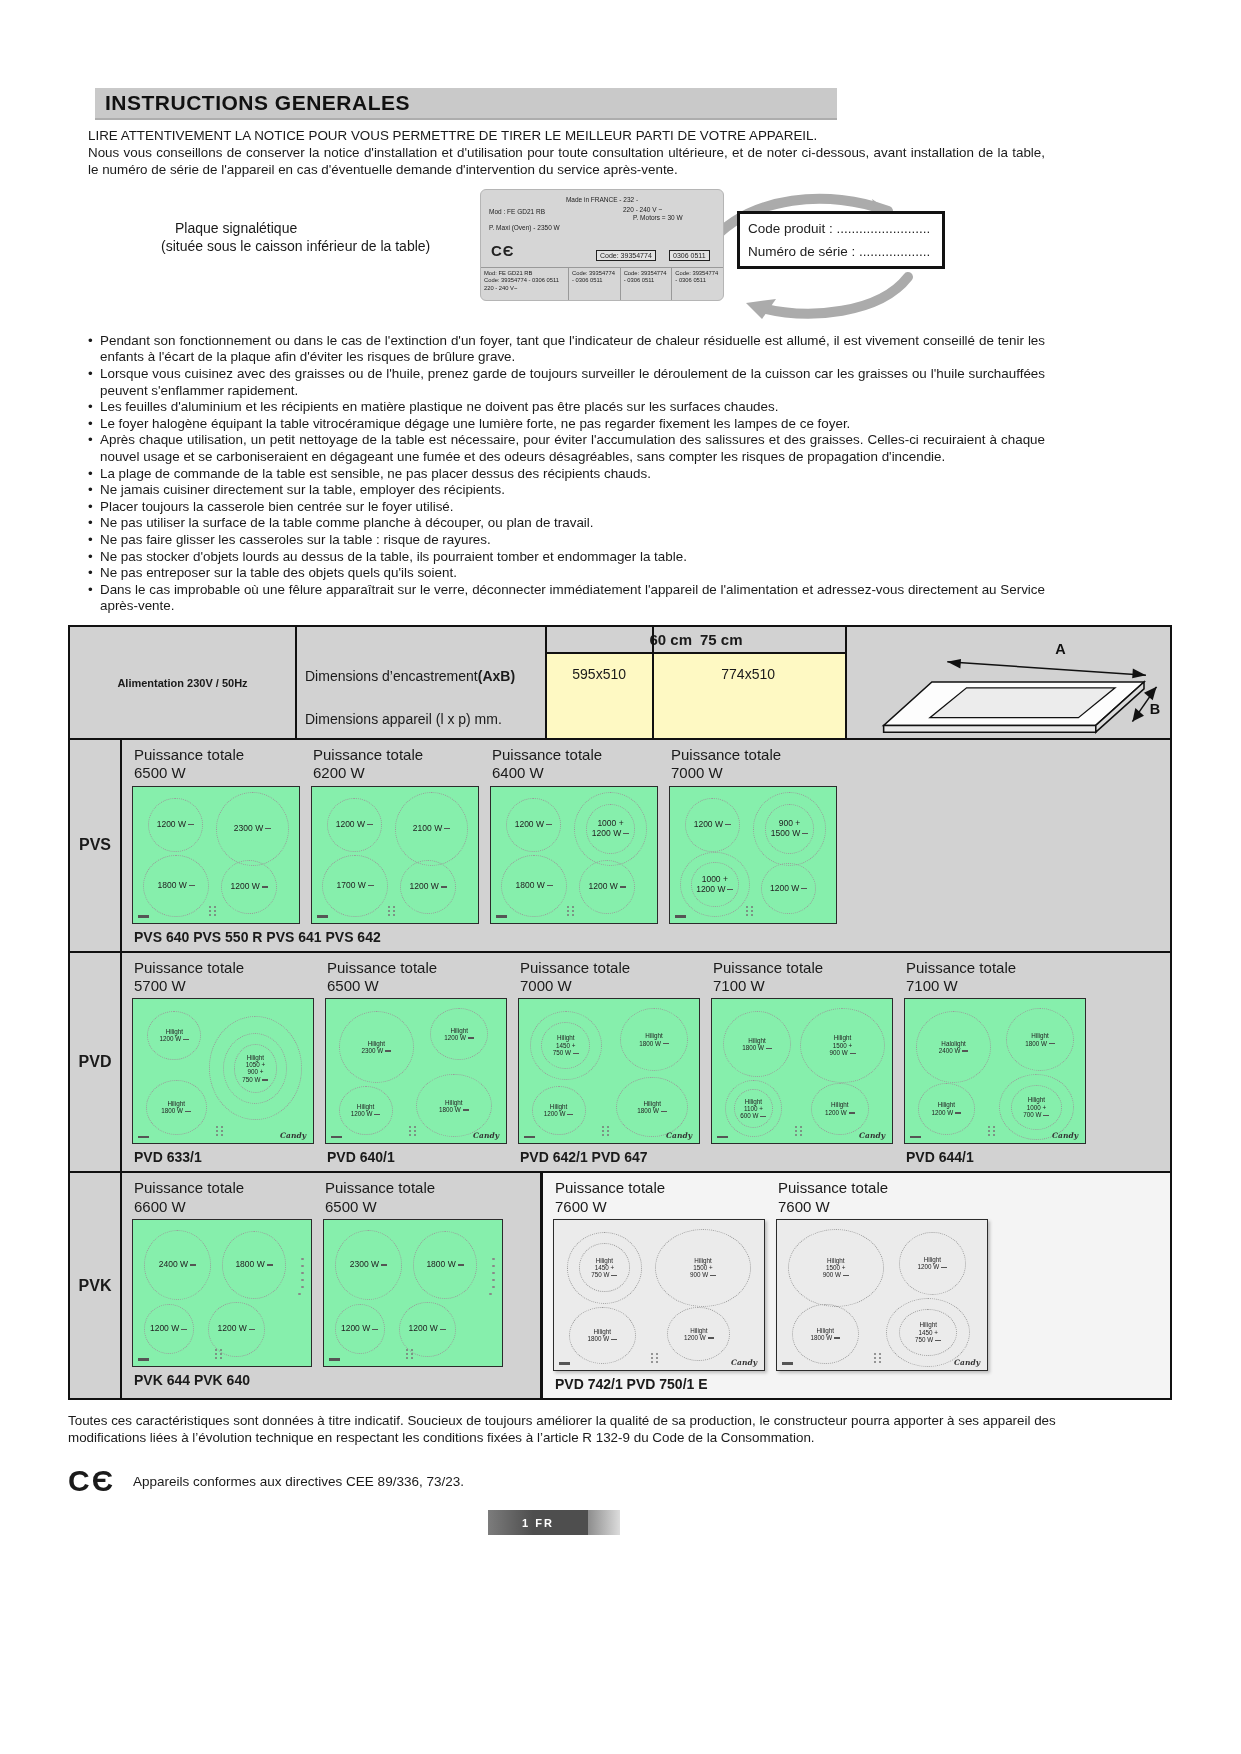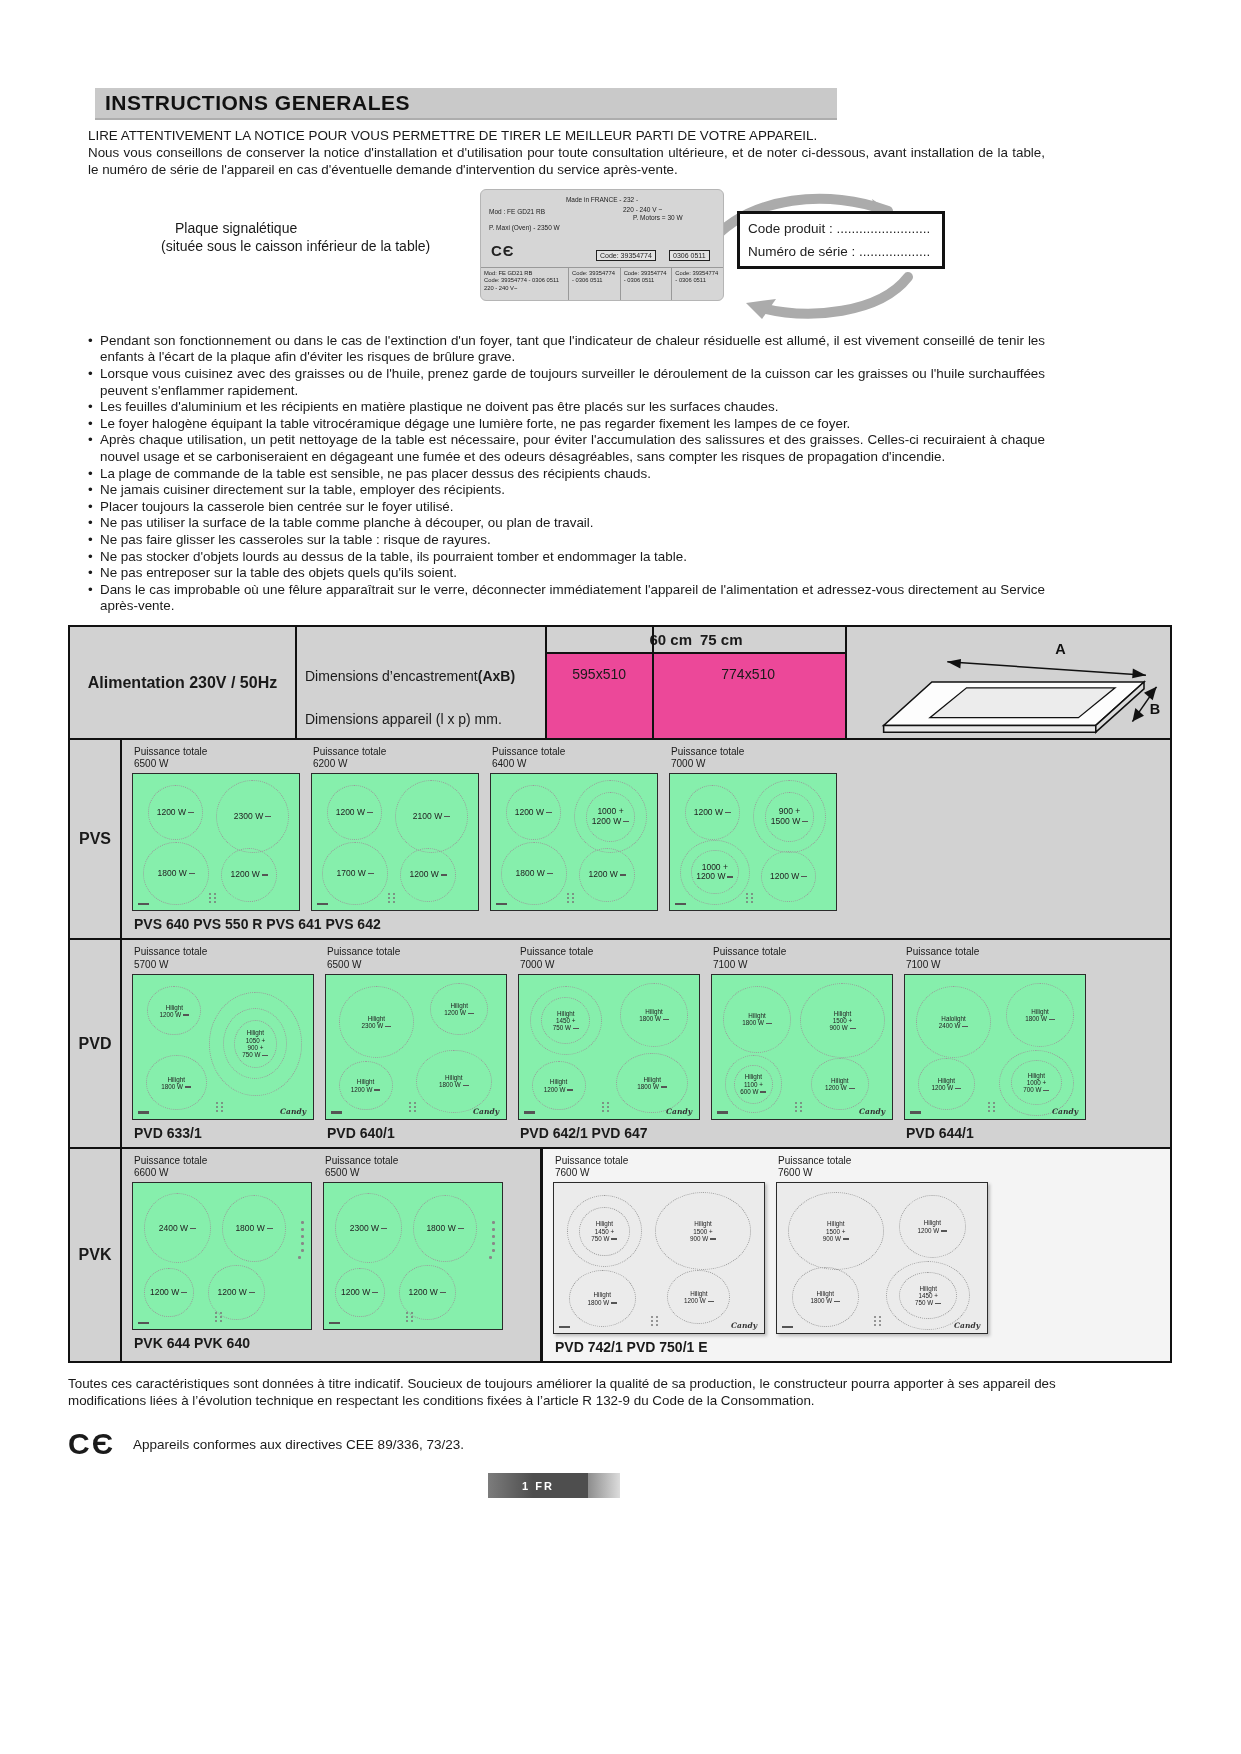--- a/index.html
+++ b/index.html
@@ -45,49 +45,49 @@
   
   .bullets{margin:14px 70px 0 88px;width:957px;}
   .bullet{display:flex;font-size:13.4px;line-height:1.24;}
   .bdot{width:12px;flex:0 0 12px;}
   .btext{flex:1;text-align:justify;}
 
   
   .spec-table{margin:10px 0 0 68px;width:1104px;border:2px solid #111;box-sizing:border-box;
               display:flex;height:115px;background:#d2d2d2;}
   .spec-power{width:227px;border-right:2px solid #111;display:flex;align-items:center;justify-content:center;
-              font-weight:bold;font-size:16px;box-sizing:border-box;}
+              font-weight:bold;font-size:11px;box-sizing:border-box;}
   .spec-dims{width:250px;border-right:2px solid #111;box-sizing:border-box;font-size:14px;
              display:flex;flex-direction:column;}
   .spec-dims .sp{height:27px;}
   .spec-dims .lab{display:flex;align-items:center;padding-left:8px;}
   .spec-dims .lab1{height:40px;}
   .spec-dims .lab2{height:48px;}
-  .spec-values{width:300px;position:relative;background:#ec4899;box-sizing:border-box;border-right:2px solid #111;}
+  .spec-values{width:300px;position:relative;background:#fef9c3;box-sizing:border-box;border-right:2px solid #111;}
   .spec-values .sizehead{height:27px;background:#d2d2d2;border-bottom:2px solid #111;display:flex;
                          align-items:center;justify-content:center;gap:8px;font-weight:bold;font-size:15px;box-sizing:border-box;}
   .spec-values .vrow{display:flex;font-size:14px;}
   .spec-values .v60{width:105px;display:flex;align-items:center;justify-content:center;}
   .spec-values .v75{width:195px;display:flex;flex-direction:column;align-items:center;justify-content:center;line-height:1.2;}
   .spec-values .r1{height:40px;}
   .spec-values .r2{height:46px;}
   .spec-values .vdiv{position:absolute;left:105px;top:0;bottom:0;width:1.5px;background:#111;}
   .spec-diagram{flex:1;display:flex;align-items:center;justify-content:center;}
 
   
   .product-rows{margin-left:68px;width:1104px;box-sizing:border-box;border:2px solid #111;border-top:none;}
   .prow{display:flex;border-top:2px solid #111;background:#d2d2d2;}
   .prow:first-child{border-top:none;}
   .prow-label{width:52px;flex:0 0 52px;border-right:2px solid #111;display:flex;align-items:center;
               justify-content:center;font-weight:bold;font-size:16px;box-sizing:border-box;}
   .prow-content{flex:1;display:flex;align-items:stretch;}
   .psec{display:flex;align-items:flex-start;padding:4px 0 6px 10px;box-sizing:border-box;}
   .psec.light{background:#f4f4f4;border-left:3px solid #111;flex:1;}
   .pwrap{margin-right:11px;flex:0 0 auto;}
-  .ptitle{font-size:10px;line-height:1.22;margin:2px 0 3px 2px;}
+  .ptitle{font-size:15px;line-height:1.22;margin:2px 0 3px 2px;}
   .pbox{position:relative;background:#86efac;border:1.5px solid #2b2b2b;box-sizing:border-box;}
   .psec.light .pbox{background:#ebebeb;box-shadow:2px 2px 3px #bdbdbd;}
   .burner{position:absolute;border:1px dotted #9a9a9a;border-radius:50%;display:flex;
           align-items:center;justify-content:center;box-sizing:border-box;}
   .ring{position:absolute;inset:15%;border:1px dotted #9a9a9a;border-radius:50%;display:flex;
         align-items:center;justify-content:center;box-sizing:border-box;}
   .blabel{white-space:pre-line;text-align:center;color:#222;line-height:1.15;}
   .blabel::after{content:"";display:inline-block;width:6px;height:1.3px;background:#555;
                  margin-left:2px;vertical-align:middle;}
   .blabel.big{font-size:8.5px;}

